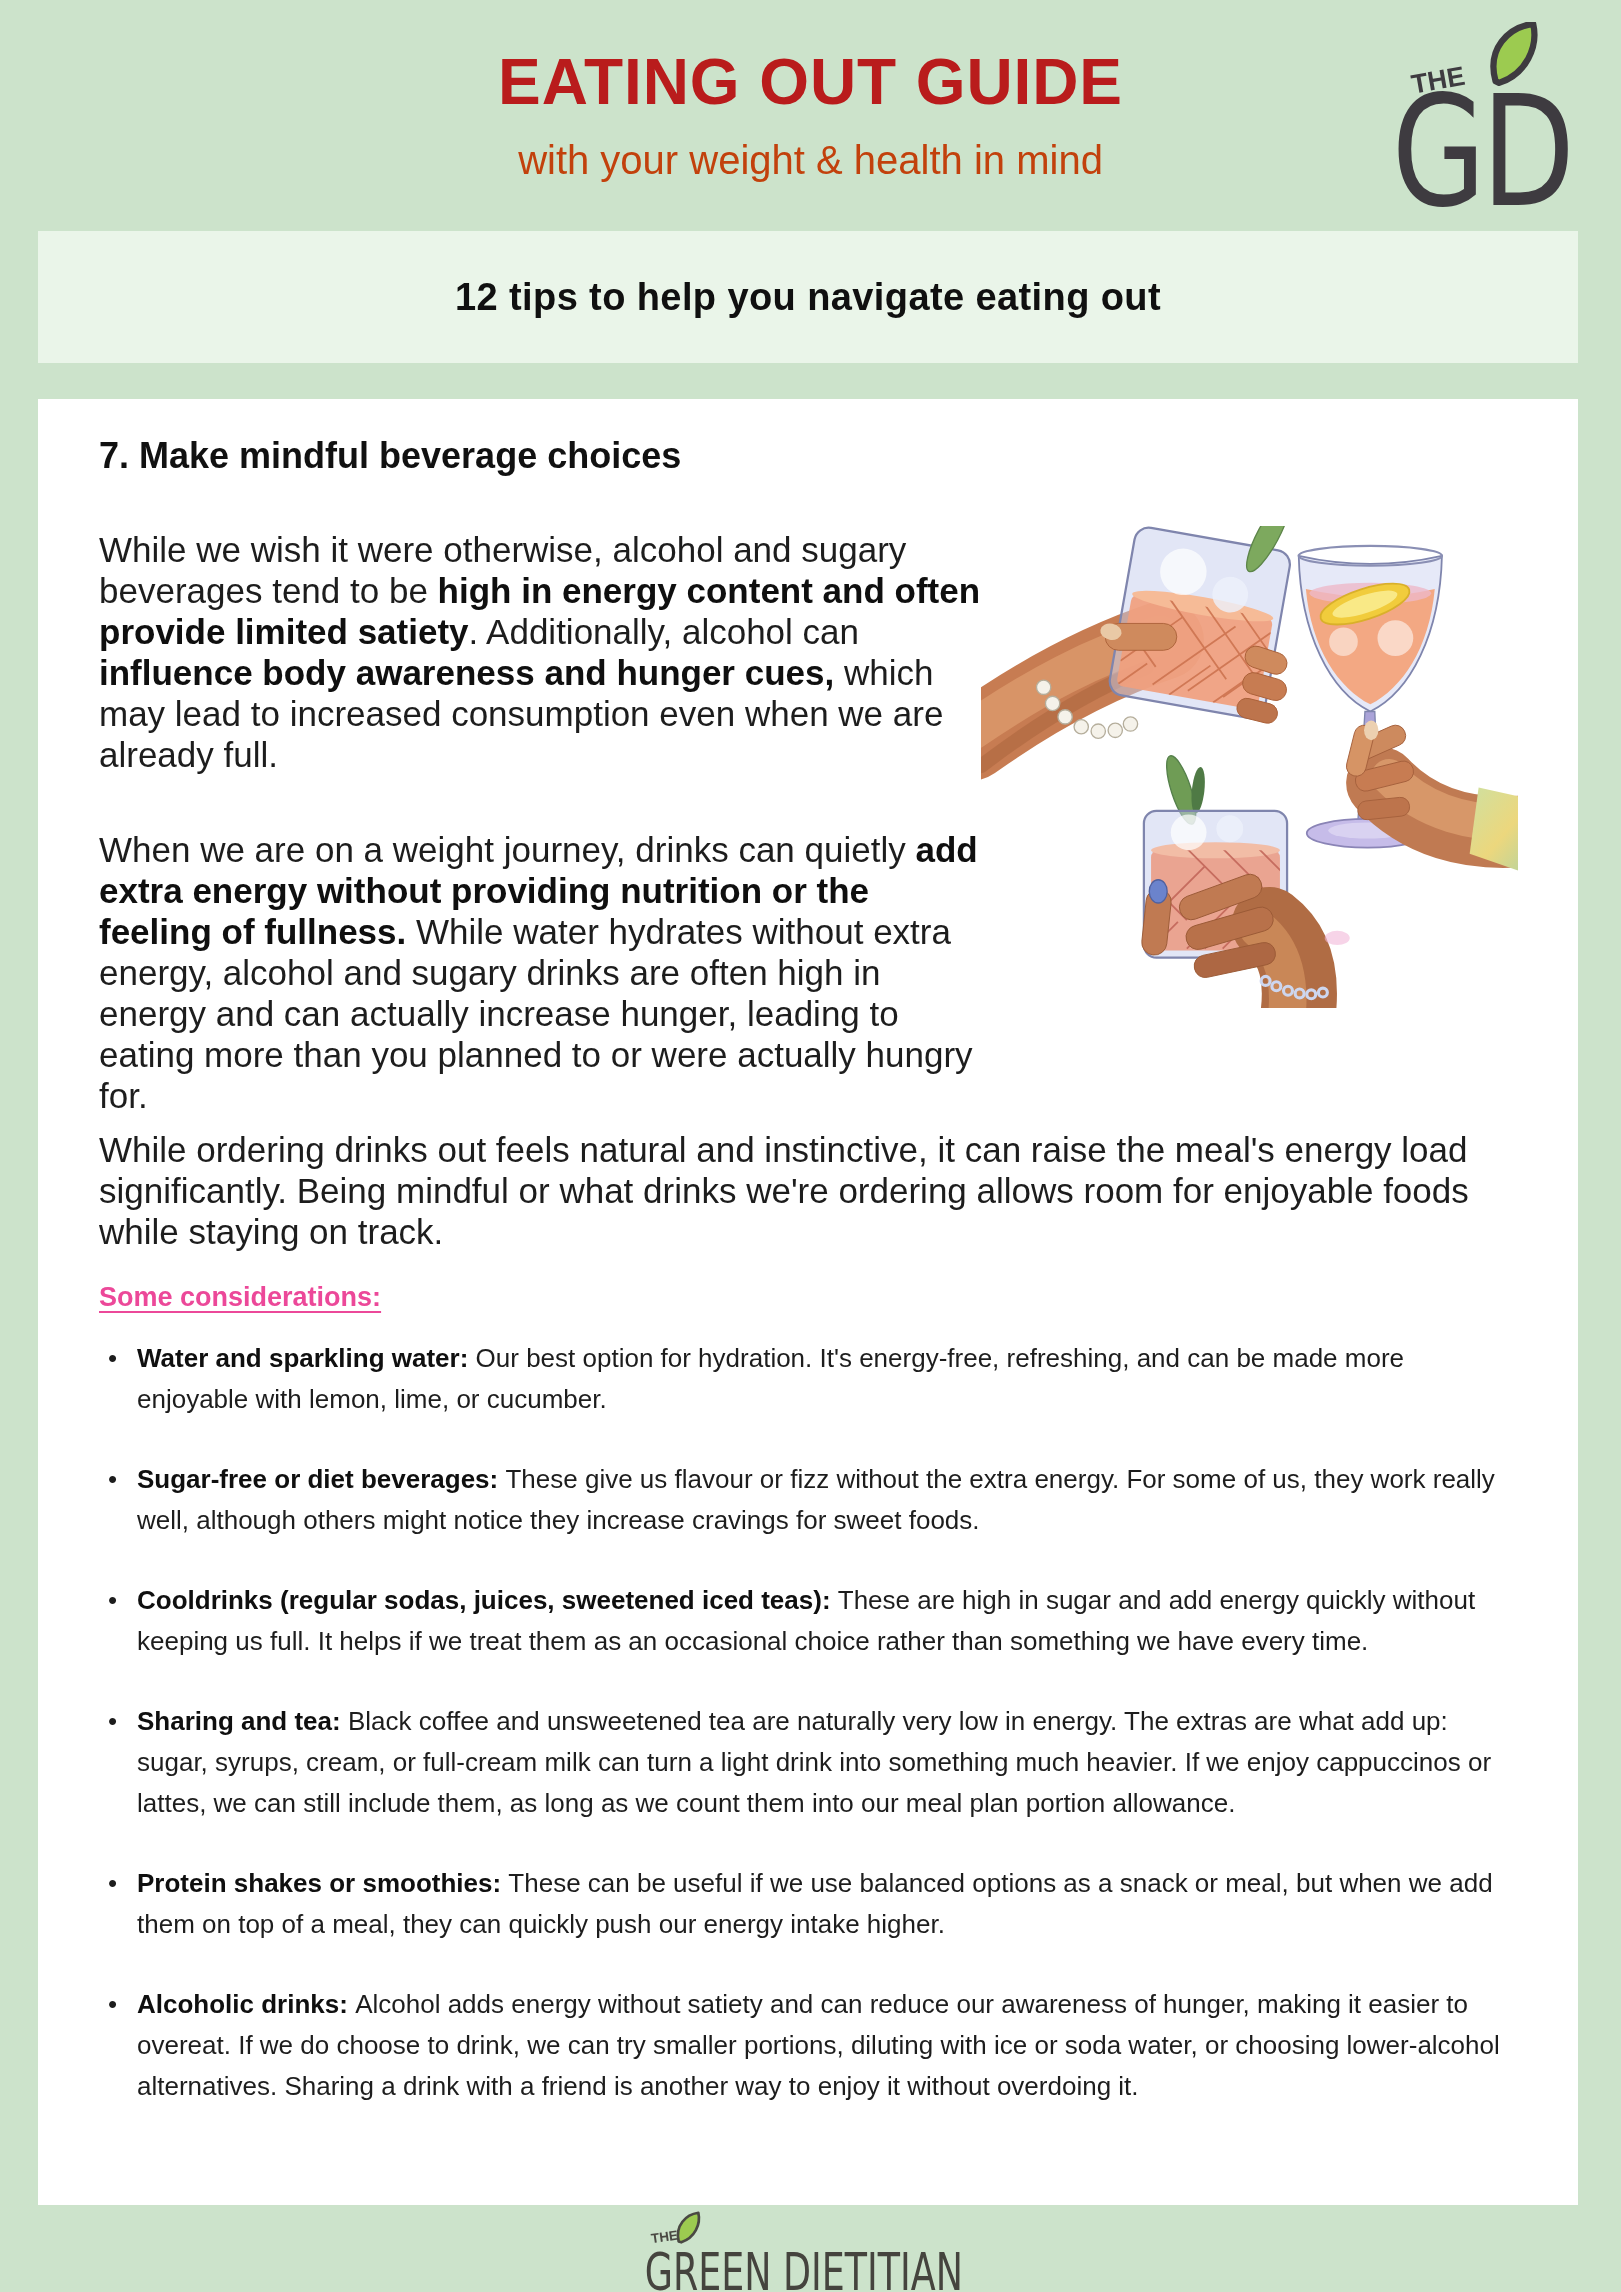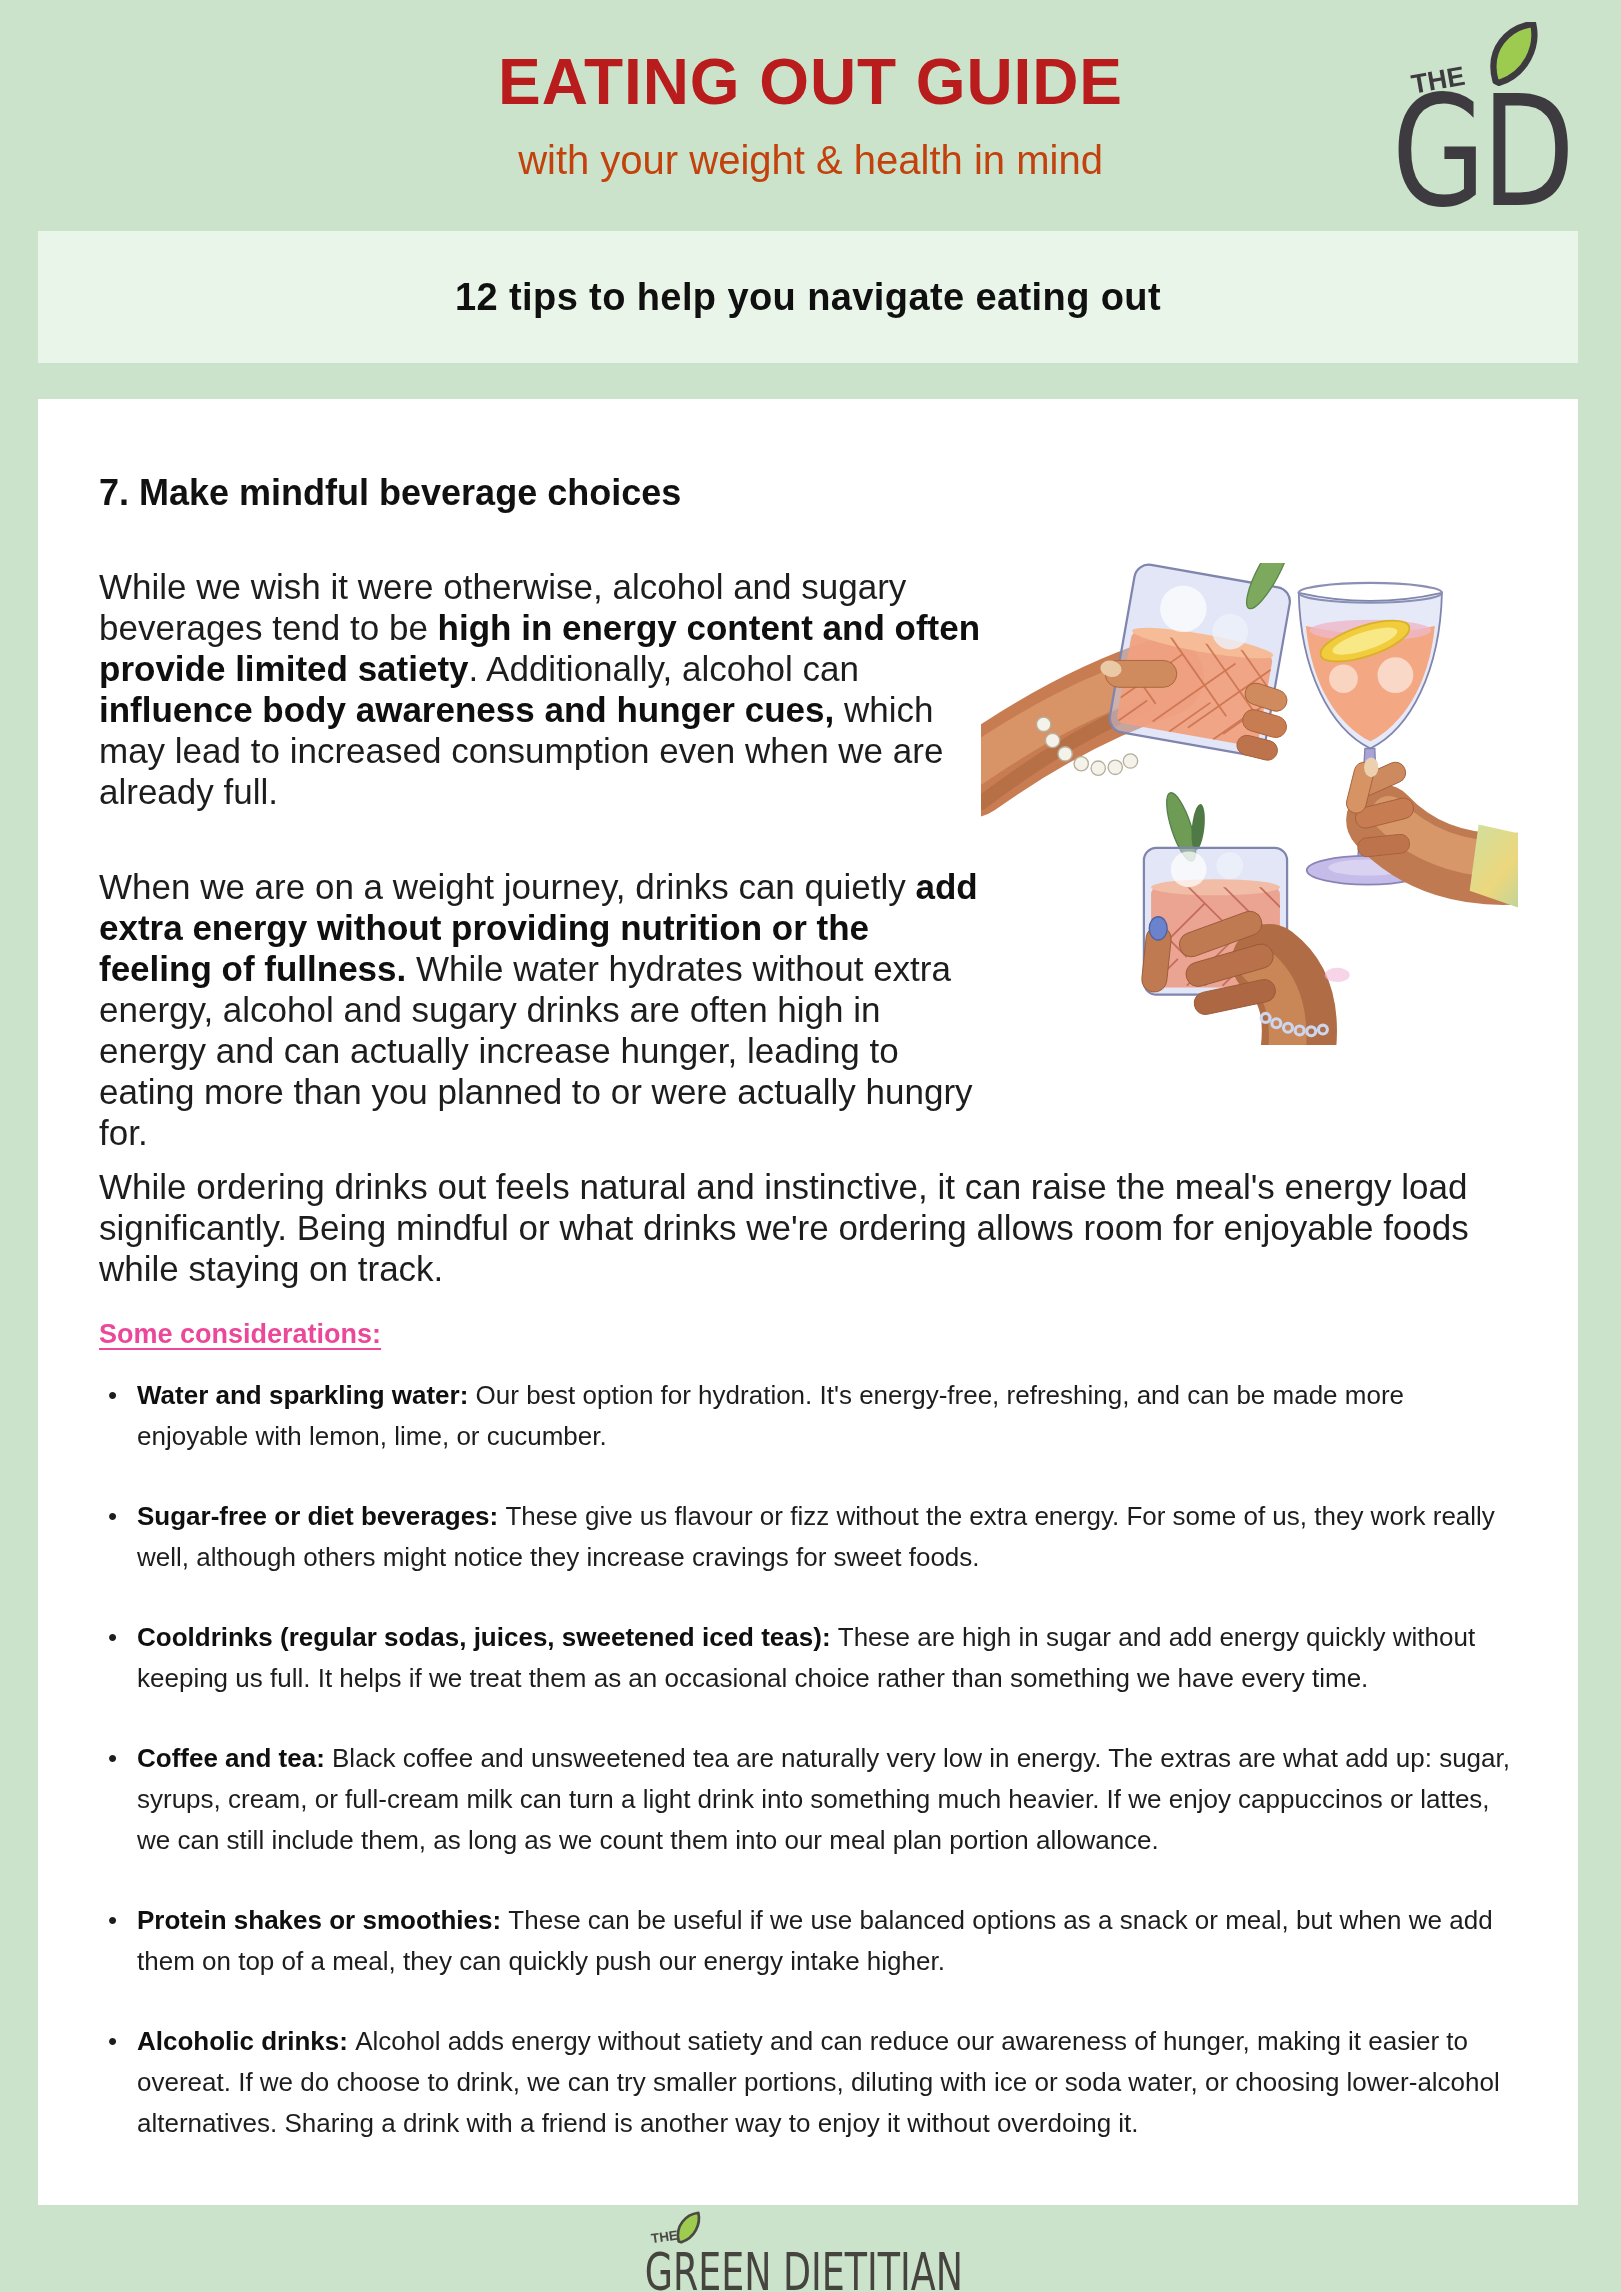--- a/index.html
+++ b/index.html
@@ -26,21 +26,21 @@
   
   .banner{
     margin:0 43px 0 38px;height:132px;background:#eaf5e9;
     display:flex;align-items:center;justify-content:center;
   }
   .banner-text{font-size:38px;font-weight:700;color:#101010;letter-spacing:0.4px;}
   
   .card{
     margin:36px 43px 0 38px;background:#ffffff;
     box-sizing:border-box;height:1806px;
-    padding:72px 64px 0 61px;overflow:hidden;
+    padding:35px 64px 0 61px;overflow:hidden;
   }
   .section-heading{
     font-size:36px;font-weight:700;color:#111;
     margin:0 0 52px 0;line-height:1.2;
   }
   .row{display:flex;}
   .col-text{width:882px;flex:0 0 auto;}
   .col-art{flex:1;display:flex;justify-content:flex-end;align-items:flex-start;}
   .illustration{width:537px;height:482px;margin-top:-3.6px;}
   p{font-size:35px;line-height:41px;margin:0;color:#1d1d1d;}
@@ -219,21 +219,21 @@
   </div>
 
   <p class="p3"><span>While ordering drinks out feels natural and instinctive, it can raise the meal's energy load significantly. Being mindful or what drinks we're ordering allows room for enjoyable foods while staying on track.</span></p>
 
   <div class="considerations-label">Some considerations:</div>
 
   <ul class="considerations">
       <li><b>Water and sparkling water: </b><span>Our best option for hydration. It's energy-free, refreshing, and can be made more enjoyable with lemon, lime, or cucumber.</span></li>
       <li><b>Sugar-free or diet beverages: </b><span>These give us flavour or fizz without the extra energy. For some of us, they work really well, although others might notice they increase cravings for sweet foods.</span></li>
       <li><b>Cooldrinks (regular sodas, juices, sweetened iced teas): </b><span>These are high in sugar and add energy quickly without keeping us full. It helps if we treat them as an occasional choice rather than something we have every time.</span></li>
-      <li><b>Coffee and tea: </b><span>Black coffee and unsweetened tea are naturally very low in energy. The extras are what add up: sugar, syrups, cream, or full-cream milk can turn a light drink into something much heavier. If we enjoy cappuccinos or lattes, we can still include them, as long as we count them into our meal plan portion allowance.</span></li>
+      <li><b>Sharing and tea: </b><span>Black coffee and unsweetened tea are naturally very low in energy. The extras are what add up: sugar, syrups, cream, or full-cream milk can turn a light drink into something much heavier. If we enjoy cappuccinos or lattes, we can still include them, as long as we count them into our meal plan portion allowance.</span></li>
       <li><b>Protein shakes or smoothies: </b><span>These can be useful if we use balanced options as a snack or meal, but when we add them on top of a meal, they can quickly push our energy intake higher.</span></li>
       <li><b>Alcoholic drinks: </b><span>Alcohol adds energy without satiety and can reduce our awareness of hunger, making it easier to overeat. If we do choose to drink, we can try smaller portions, diluting with ice or soda water, or choosing lower-alcohol alternatives. Sharing a drink with a friend is another way to enjoy it without overdoing it.</span></li>
     </ul>
 </div>
 
 <div class="footer">
   <svg width="358" height="93" viewBox="0 0 400 104">
     <text x="22" y="36" transform="rotate(-8 22 36)" font-size="15" font-weight="700" fill="#4a4943">THE</text>
     <path d="M52,34 C48,16 60,4 74,2 C77,15 70,30 55,35 Z" fill="#9ccb50" stroke="#4a4943" stroke-width="3" stroke-linejoin="round"></path>
     <text x="14" y="88" font-size="58" font-weight="400" font-family="DejaVu Sans, sans-serif" fill="#45443e" textLength="356" lengthAdjust="spacingAndGlyphs">GREEN DIETITIAN</text>

